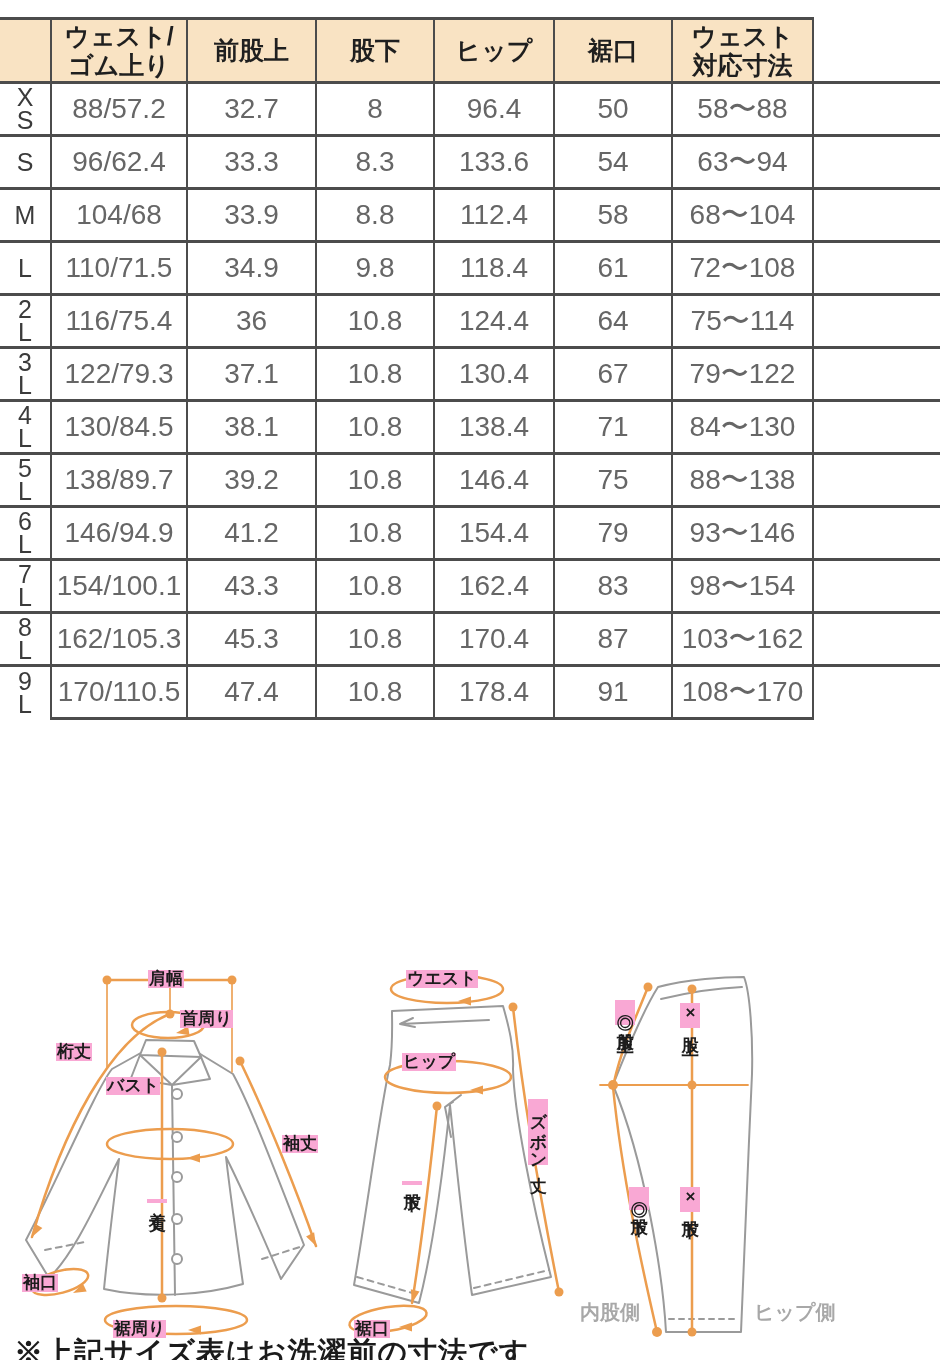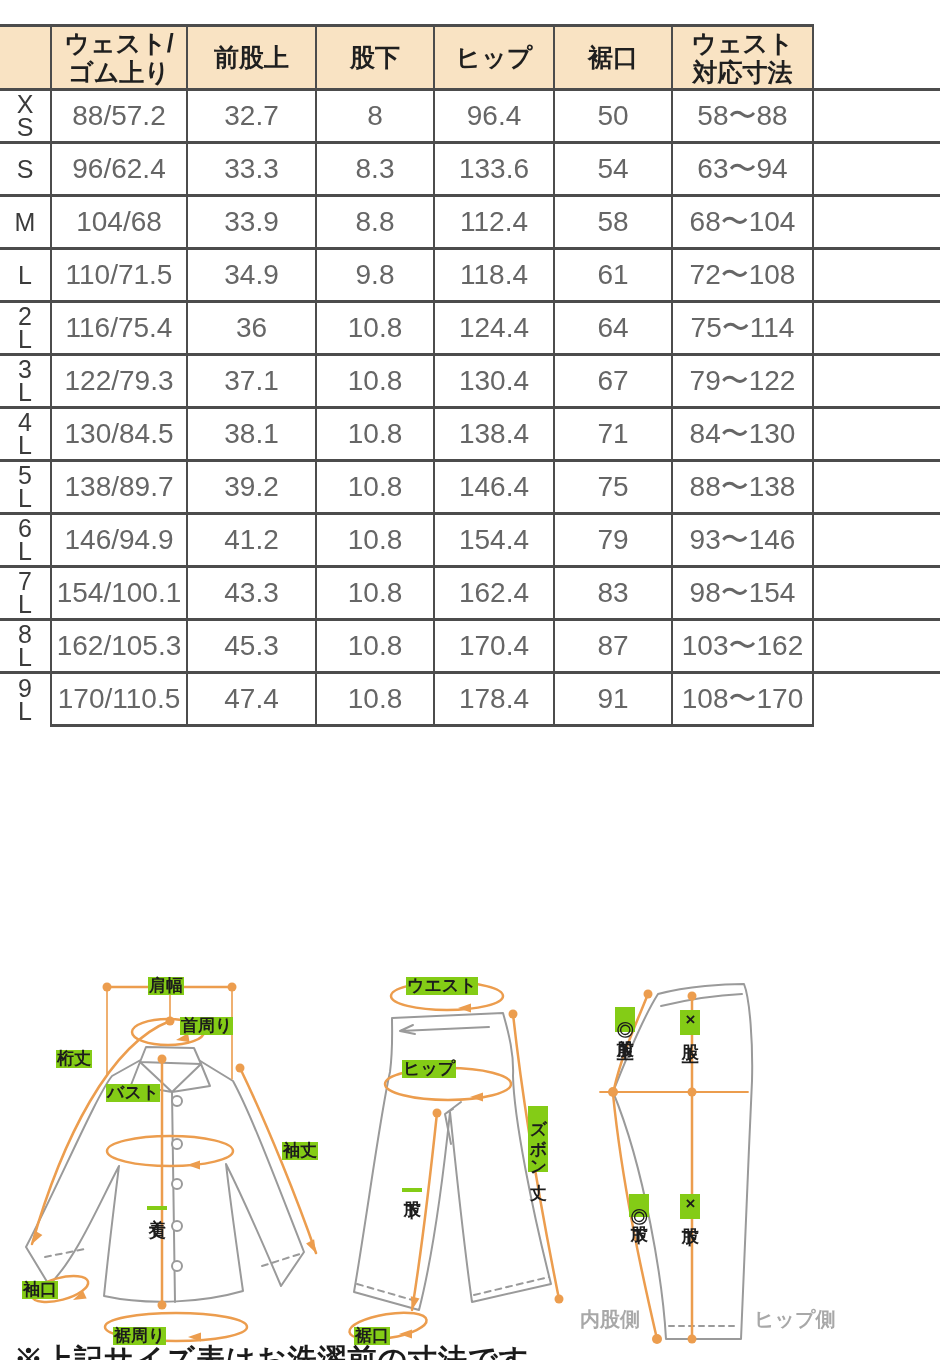--- a/index.html
+++ b/index.html
@@ -1,21 +1,21 @@
 <!DOCTYPE html>
 <html><head>
 <meta charset="utf-8">
 <style>
   * { margin:0; padding:0; box-sizing:border-box; }
   body { width:940px; height:1360px; background:#ffffff; overflow:hidden;
          font-family:"Liberation Sans", sans-serif; }
   #page { position:relative; width:940px; height:1360px; background:#fff; }
 
   
-  table.size-table { border-collapse:collapse; table-layout:fixed; width:940px; margin-top:24px; }
+  table.size-table { border-collapse:collapse; table-layout:fixed; width:940px; margin-top:17px; }
   .size-table th, .size-table td {
     border-right:2px solid #4c4c4c;
     border-bottom:3px solid #4c4c4c;
     text-align:center; vertical-align:middle;
     overflow:hidden;
   }
   .size-table thead th {
     border-top:3px solid #4c4c4c;
     background:#f9e3c3;
     font-size:25px; font-weight:600; color:#1f1f1f;
@@ -28,21 +28,21 @@
   .size-table tbody th {
     font-size:25px; font-weight:500; color:#3b3b3b; line-height:0.92;
   }
   .size-table tbody td { font-size:28px; font-weight:400; color:#666666; letter-spacing:0; }
   .size-table tbody tr:last-child th { border-bottom:none; }
   .size-table tbody tr:last-child td:last-child { border-bottom:none; }
 
   
   .diagram-svg { position:absolute; left:0; top:930px; width:940px; height:430px; }
   .dlabel { position:absolute; font-size:17px; font-weight:bold; color:#1c1c1c;
-            background:#84cc16; line-height:1.05; padding:0 1px; white-space:nowrap; }
+            background:#f9a8d4; line-height:1.05; padding:0 1px; white-space:nowrap; }
   .vert { writing-mode:vertical-rl; text-orientation:upright; letter-spacing:2px; }
   .glabel { position:absolute; font-size:20px; font-weight:bold; color:#a8a8a8;
             line-height:1; white-space:nowrap; }
   .note { position:absolute; left:14px; top:1316px; font-size:29px; font-weight:600;
           color:#1b1b1b; letter-spacing:1px; white-space:nowrap; }
 </style>
 </head>
 <body>
 
 <div id="page">

